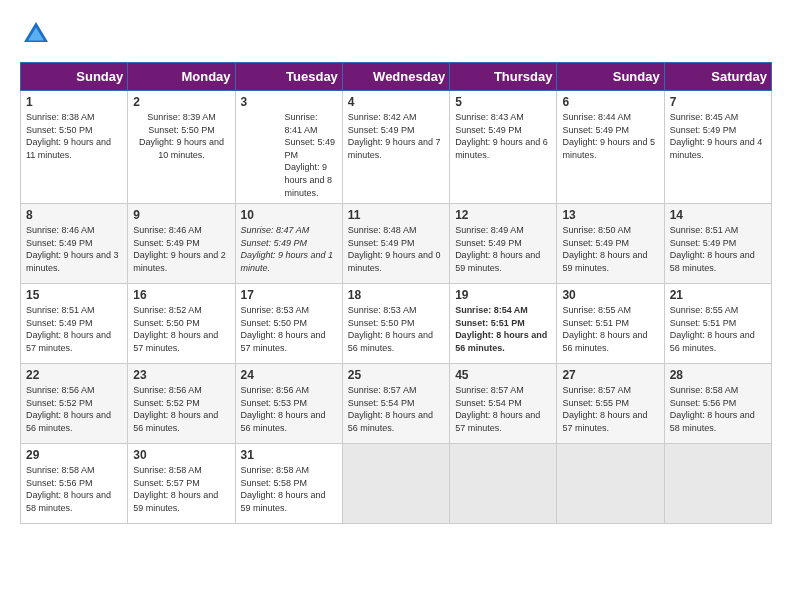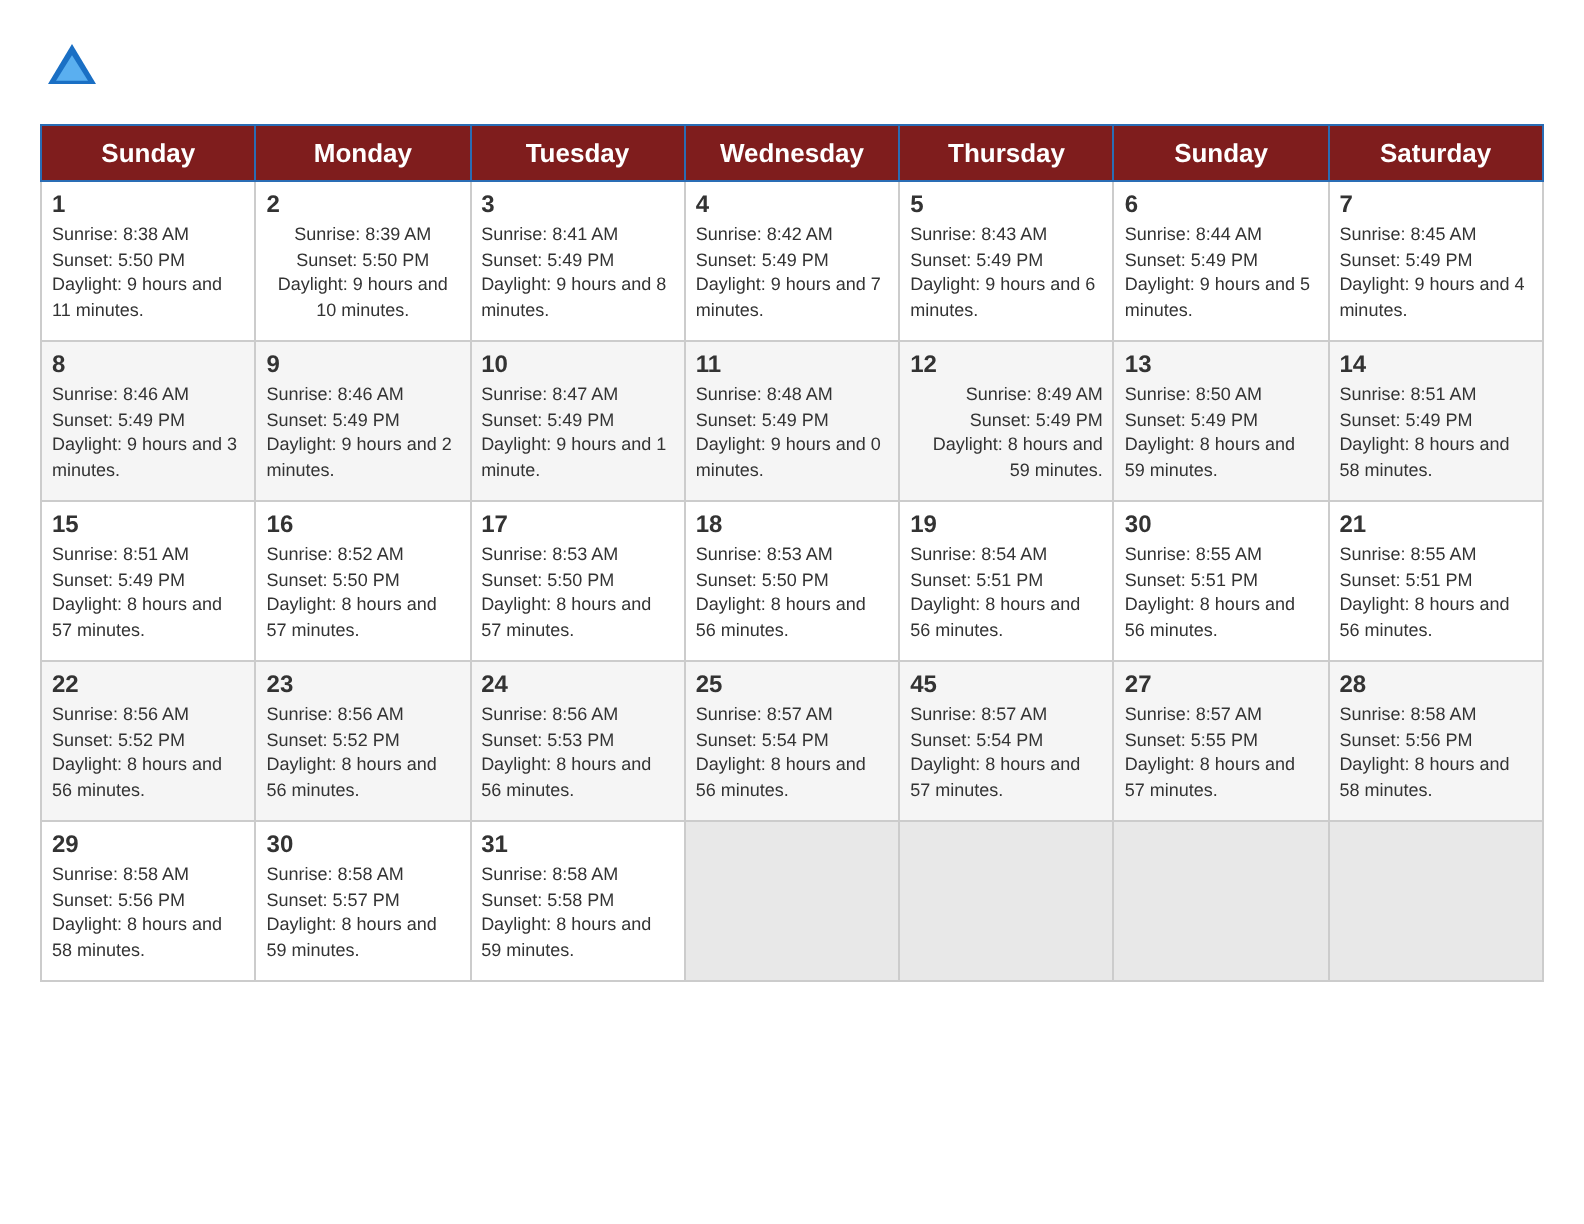--- a/index.html
+++ b/index.html
@@ -52,26 +52,26 @@
     .location {
       font-size: 15px;
       color: #555;
     }
     .calendar {
       width: 100%;
       border-collapse: collapse;
       table-layout: fixed;
     }
     .calendar th {
-      background: #7f1d1d;
+      background: #701a75;
       color: #fff;
       font-size: 13px;
       font-weight: bold;
       padding: 6px 4px;
-      text-align: center;
+      text-align: right;
       border: 1px solid #2a6db5;
     }
     .calendar td {
       border: 1px solid #ccc;
       vertical-align: top;
       padding: 4px 5px;
       font-size: 9.5px;
       color: #333;
       height: 80px;
       background: #fff;
@@ -136,21 +136,21 @@
 Daylight: 9 hours and 11 minutes.</div>
           </td>
           <td>
             <span class="day-num">2</span>
             <div class="day-info" style="white-space: pre-line; text-align: center;">Sunrise: 8:39 AM
 Sunset: 5:50 PM
 Daylight: 9 hours and 10 minutes.</div>
           </td>
           <td>
             <span class="day-num">3</span>
-            <div class="day-info" style="white-space: pre-line;">Sunrise: 8:41 AM
+            <div class="day-info" style="white-space: pre-line; margin-left: 44px;">Sunrise: 8:41 AM
 Sunset: 5:49 PM
 Daylight: 9 hours and 8 minutes.</div>
           </td>
           <td>
             <span class="day-num">4</span>
             <div class="day-info" style="white-space: pre-line;">Sunrise: 8:42 AM
 Sunset: 5:49 PM
 Daylight: 9 hours and 7 minutes.</div>
           </td>
           <td>
@@ -180,33 +180,33 @@
 Daylight: 9 hours and 3 minutes.</div>
           </td>
           <td>
             <span class="day-num">9</span>
             <div class="day-info" style="white-space: pre-line;">Sunrise: 8:46 AM
 Sunset: 5:49 PM
 Daylight: 9 hours and 2 minutes.</div>
           </td>
           <td>
             <span class="day-num">10</span>
-            <div class="day-info" style="white-space: pre-line;">Sunrise: 8:47 AM
+            <div class="day-info" style="white-space: pre-line; font-style: italic;">Sunrise: 8:47 AM
 Sunset: 5:49 PM
 Daylight: 9 hours and 1 minute.</div>
           </td>
           <td>
             <span class="day-num">11</span>
             <div class="day-info" style="white-space: pre-line;">Sunrise: 8:48 AM
 Sunset: 5:49 PM
 Daylight: 9 hours and 0 minutes.</div>
           </td>
           <td>
             <span class="day-num">12</span>
-            <div class="day-info" style="white-space: pre-line; text-align: right;">Sunrise: 8:49 AM
+            <div class="day-info" style="white-space: pre-line;">Sunrise: 8:49 AM
 Sunset: 5:49 PM
 Daylight: 8 hours and 59 minutes.</div>
           </td>
           <td>
             <span class="day-num">13</span>
             <div class="day-info" style="white-space: pre-line;">Sunrise: 8:50 AM
 Sunset: 5:49 PM
 Daylight: 8 hours and 59 minutes.</div>
           </td>
           <td>
@@ -236,21 +236,21 @@
 Daylight: 8 hours and 57 minutes.</div>
           </td>
           <td>
             <span class="day-num">18</span>
             <div class="day-info" style="white-space: pre-line;">Sunrise: 8:53 AM
 Sunset: 5:50 PM
 Daylight: 8 hours and 56 minutes.</div>
           </td>
           <td>
             <span class="day-num">19</span>
-            <div class="day-info" style="white-space: pre-line;">Sunrise: 8:54 AM
+            <div class="day-info" style="white-space: pre-line; font-weight: bold;">Sunrise: 8:54 AM
 Sunset: 5:51 PM
 Daylight: 8 hours and 56 minutes.</div>
           </td>
           <td>
             <span class="day-num">30</span>
             <div class="day-info" style="white-space: pre-line;">Sunrise: 8:55 AM
 Sunset: 5:51 PM
 Daylight: 8 hours and 56 minutes.</div>
           </td>
           <td>

